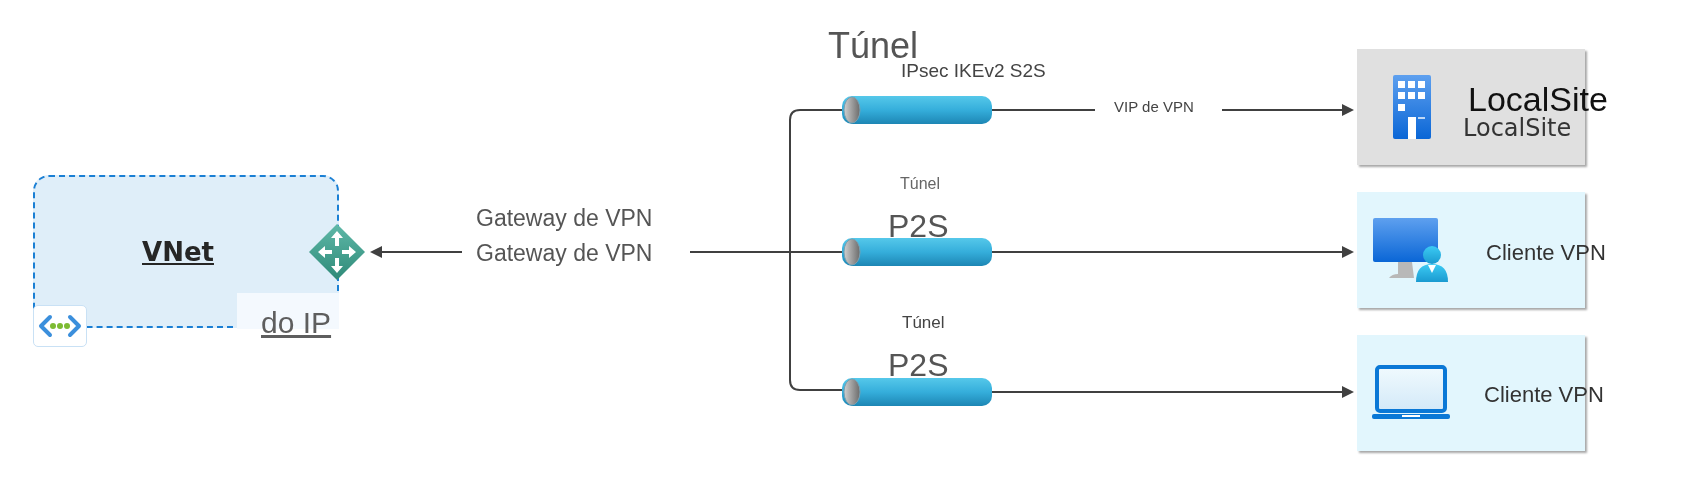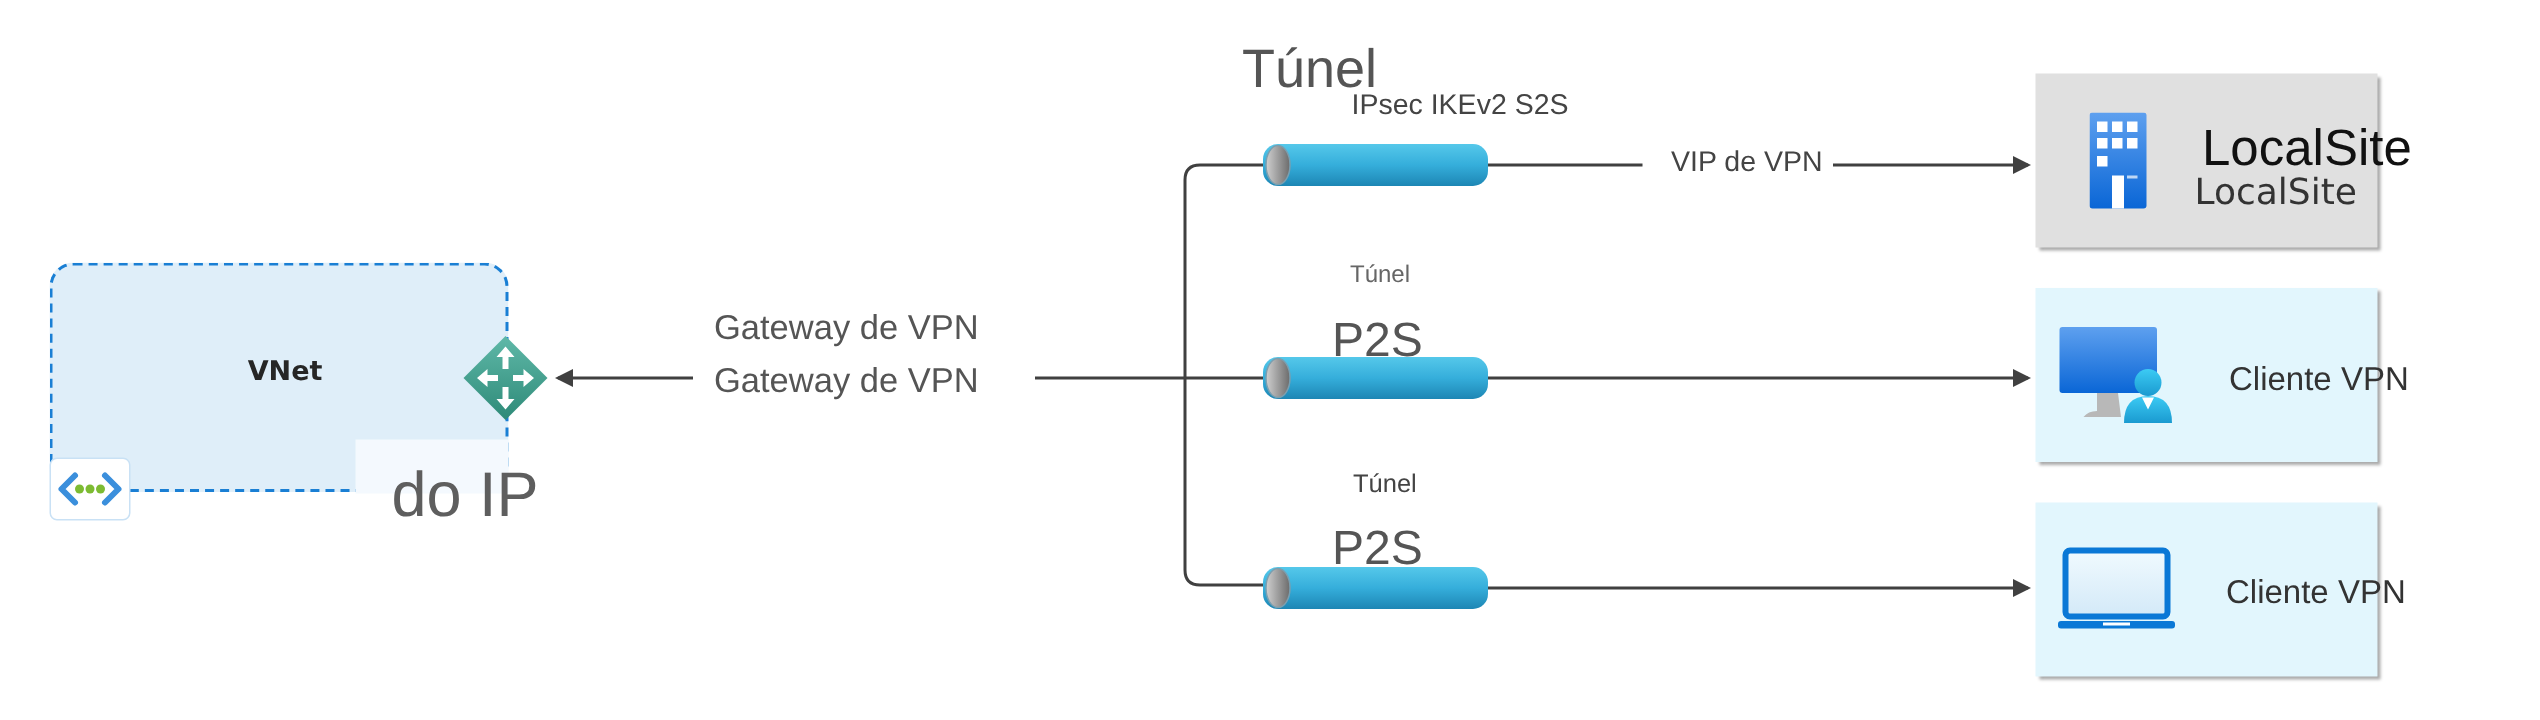--- a/index.html
+++ b/index.html
@@ -5,36 +5,36 @@
     html, body { margin: 0; padding: 0; background: #ffffff; }
     body { width: 1693px; height: 480px; position: relative; overflow: hidden;
            font-family: "Liberation Sans", sans-serif; color: #595959; }
     .abs { position: absolute; }
     svg.lines { position: absolute; left: 0; top: 0; width: 1693px; height: 480px; }
 
     
     .vnet-box { left: 33px; top: 175px; width: 306px; height: 153px;
                 background: #dfeef9; border: 2px dashed #1a7fd4; border-radius: 16px;
                 box-sizing: border-box; }
-    .vnet-label { left: 120px; top: 237px; width: 140px; text-align: center;
-                  font-size: 18px; font-weight: bold; color: #262626;
-                  font-family: "DejaVu Sans", sans-serif; }
+    .vnet-label { left: 108px; top: 237px; width: 140px; text-align: center;
+                  font-size: 26px; font-weight: bold; color: #262626;
+                  font-family: "DejaVu Sans", sans-serif; text-decoration: underline; }
     .vnet-icon { left: 33px; top: 305px; width: 52px; height: 40px;
                  background: #ffffff; border: 1px solid #c9e1f5; border-radius: 5px; }
     .ip-mask { left: 237px; top: 293px; width: 102px; height: 36px; background: #f4f9fe; }
-    .ip-label { left: 261px; top: 306px; font-size: 42px; color: #5e5e5e; }
+    .ip-label { left: 261px; top: 306px; font-size: 30px; color: #5e5e5e; text-decoration: underline; }
 
     .gw-icon { left: 307px; top: 222px; width: 60px; height: 60px; }
 
     .gw-label1 { left: 476px; top: 205px; font-size: 23px; color: #555; }
     .gw-label2 { left: 476px; top: 240px; font-size: 23px; color: #555; }
 
     .tunnel-title { left: 828px; top: 25px; font-size: 36px; color: #555; }
     .tunnel-sub { left: 881px; top: 60px; font-size: 19px; color: #444; margin-left: 20px; }
-    .vip-label { left: 1110px; top: 98px; font-size: 19px; color: #444; background: #fff; padding: 0 4px; text-align: right; }
+    .vip-label { left: 1110px; top: 98px; font-size: 15px; color: #444; background: #fff; padding: 0 4px; text-align: right; }
 
     .t2-small { left: 900px; top: 175px; font-size: 16px; color: #666; }
     .t2-big { left: 888px; top: 208px; font-size: 32px; color: #555; }
     .t3-small { left: 902px; top: 313px; font-size: 17px; color: #444; }
     .t3-big { left: 888px; top: 347px; font-size: 32px; color: #555; }
 
     
     .site-box { left: 1357px; top: 49px; width: 228px; height: 116px;
                 background: #e0e0e0; box-shadow: 2px 2px 2px #a8a8a8; }
     .client-box1 { left: 1357px; top: 192px; width: 228px; height: 116px;

